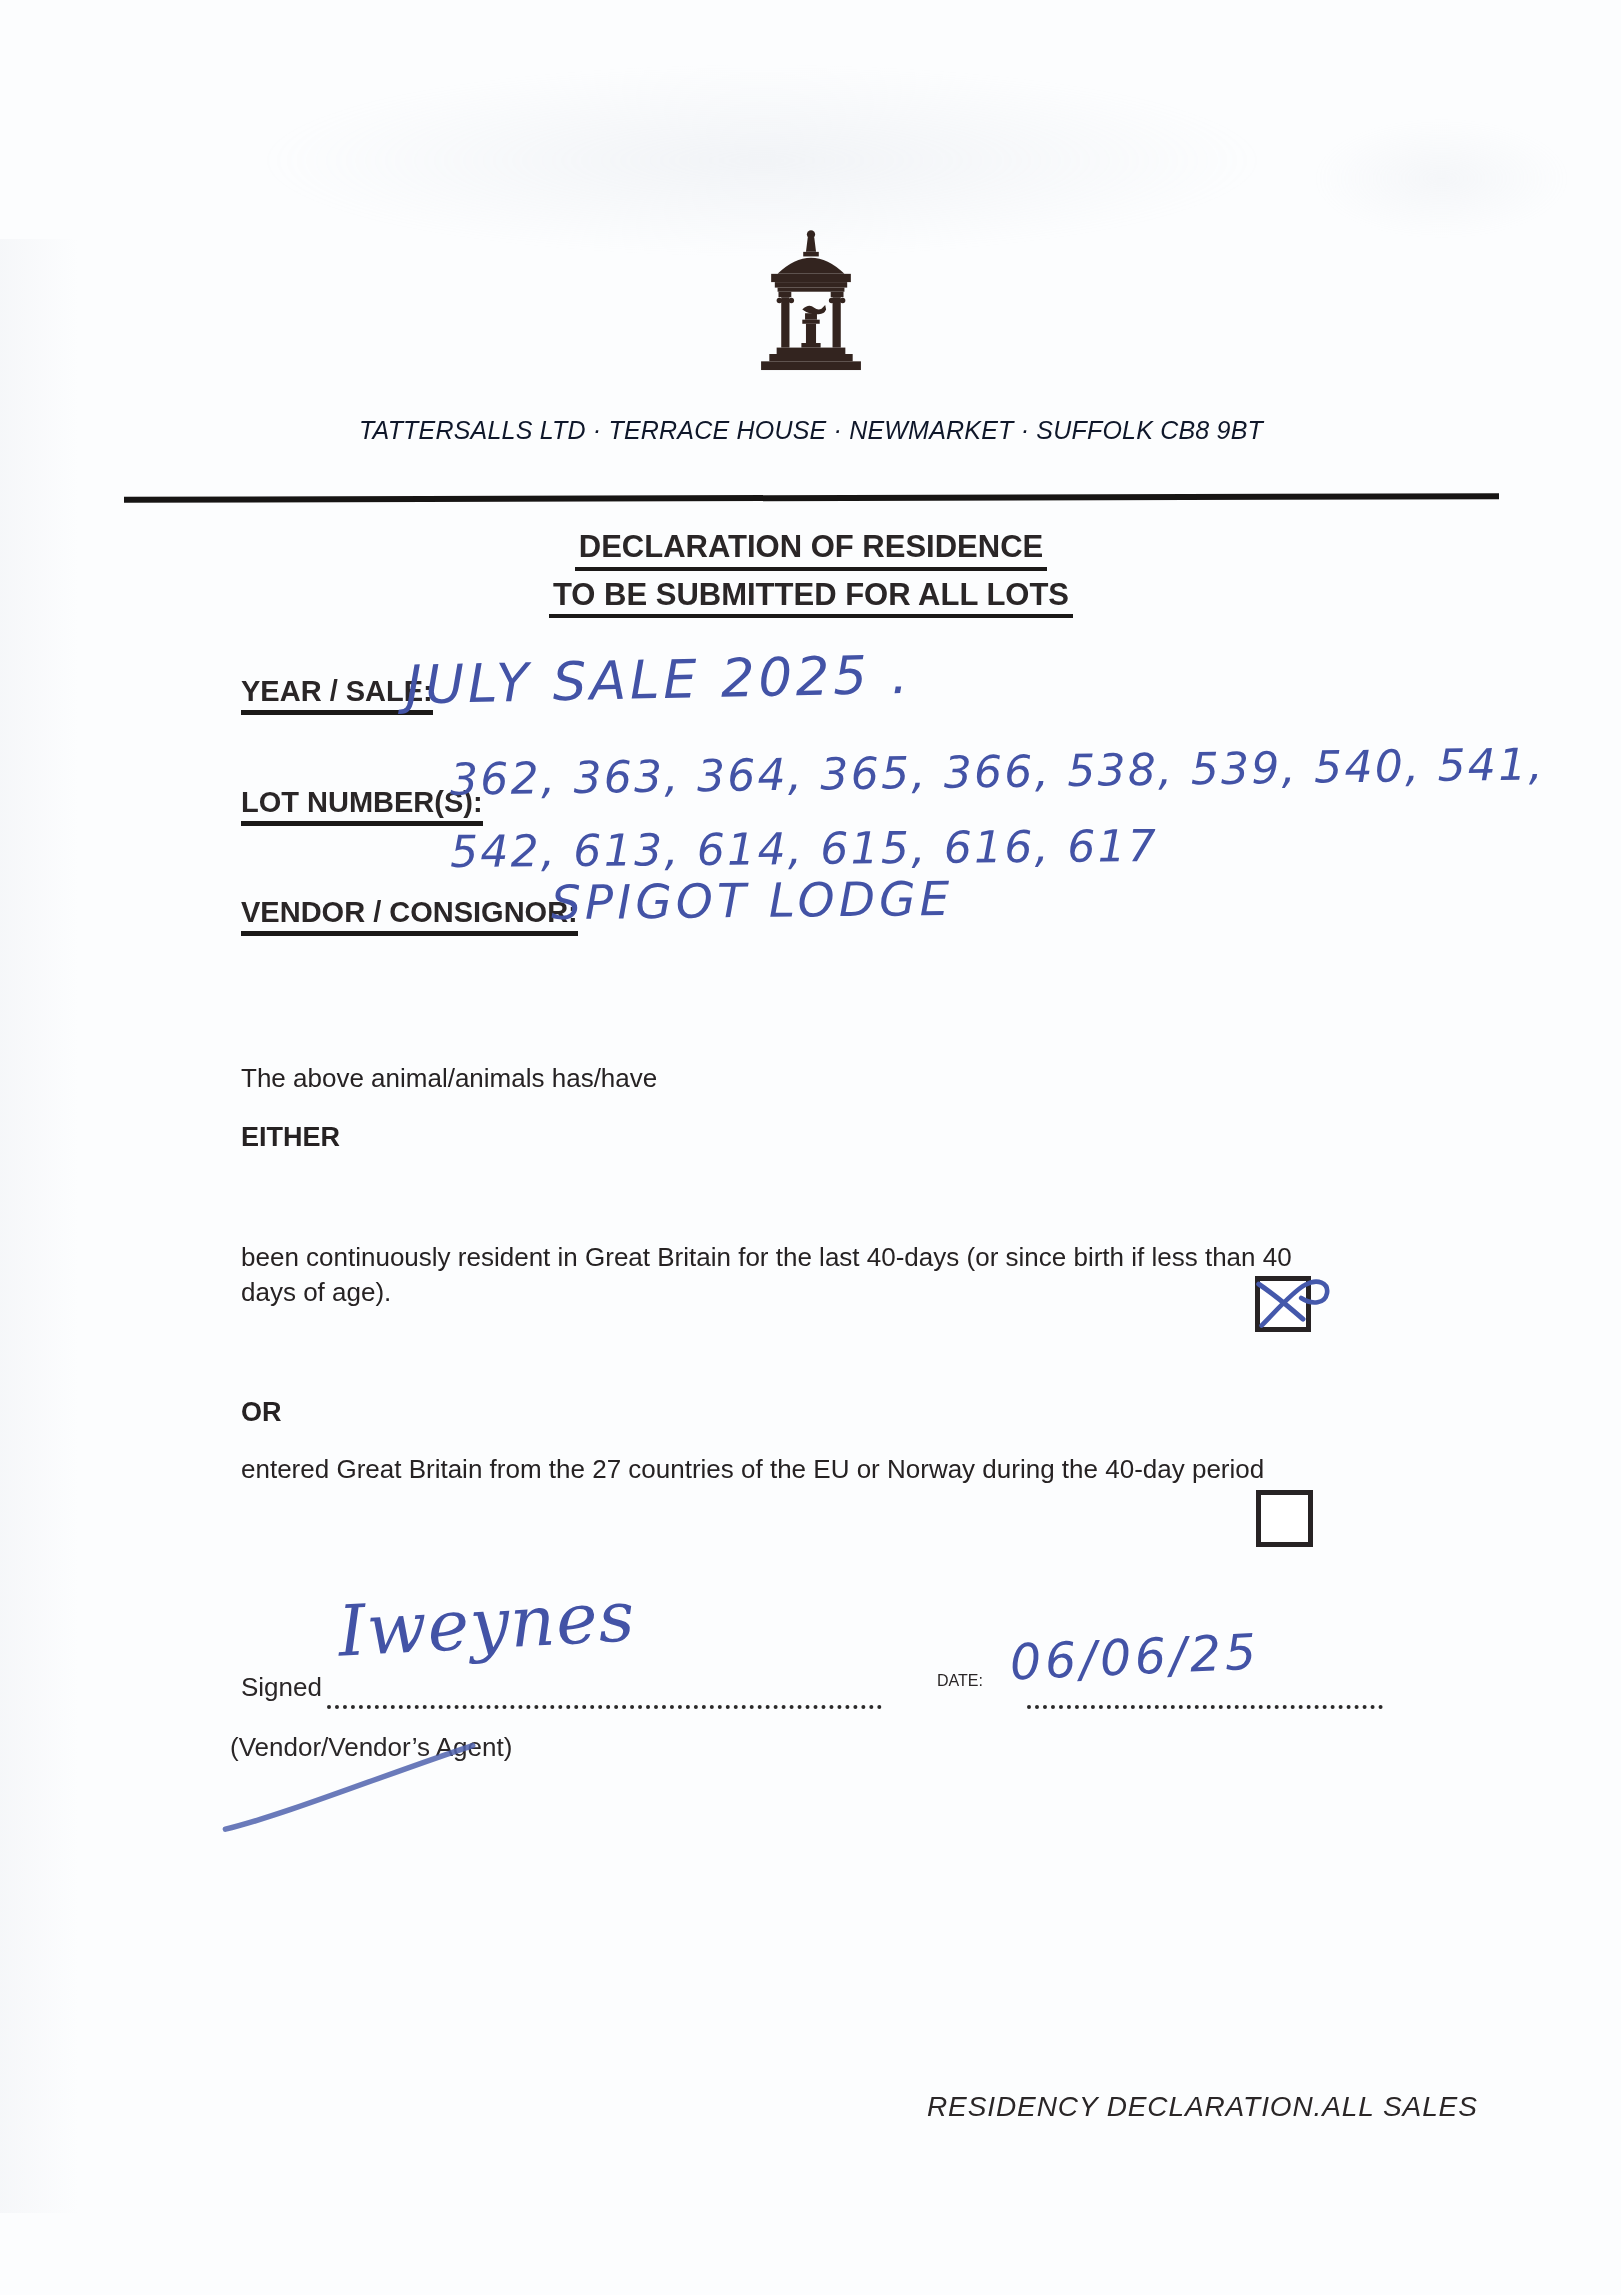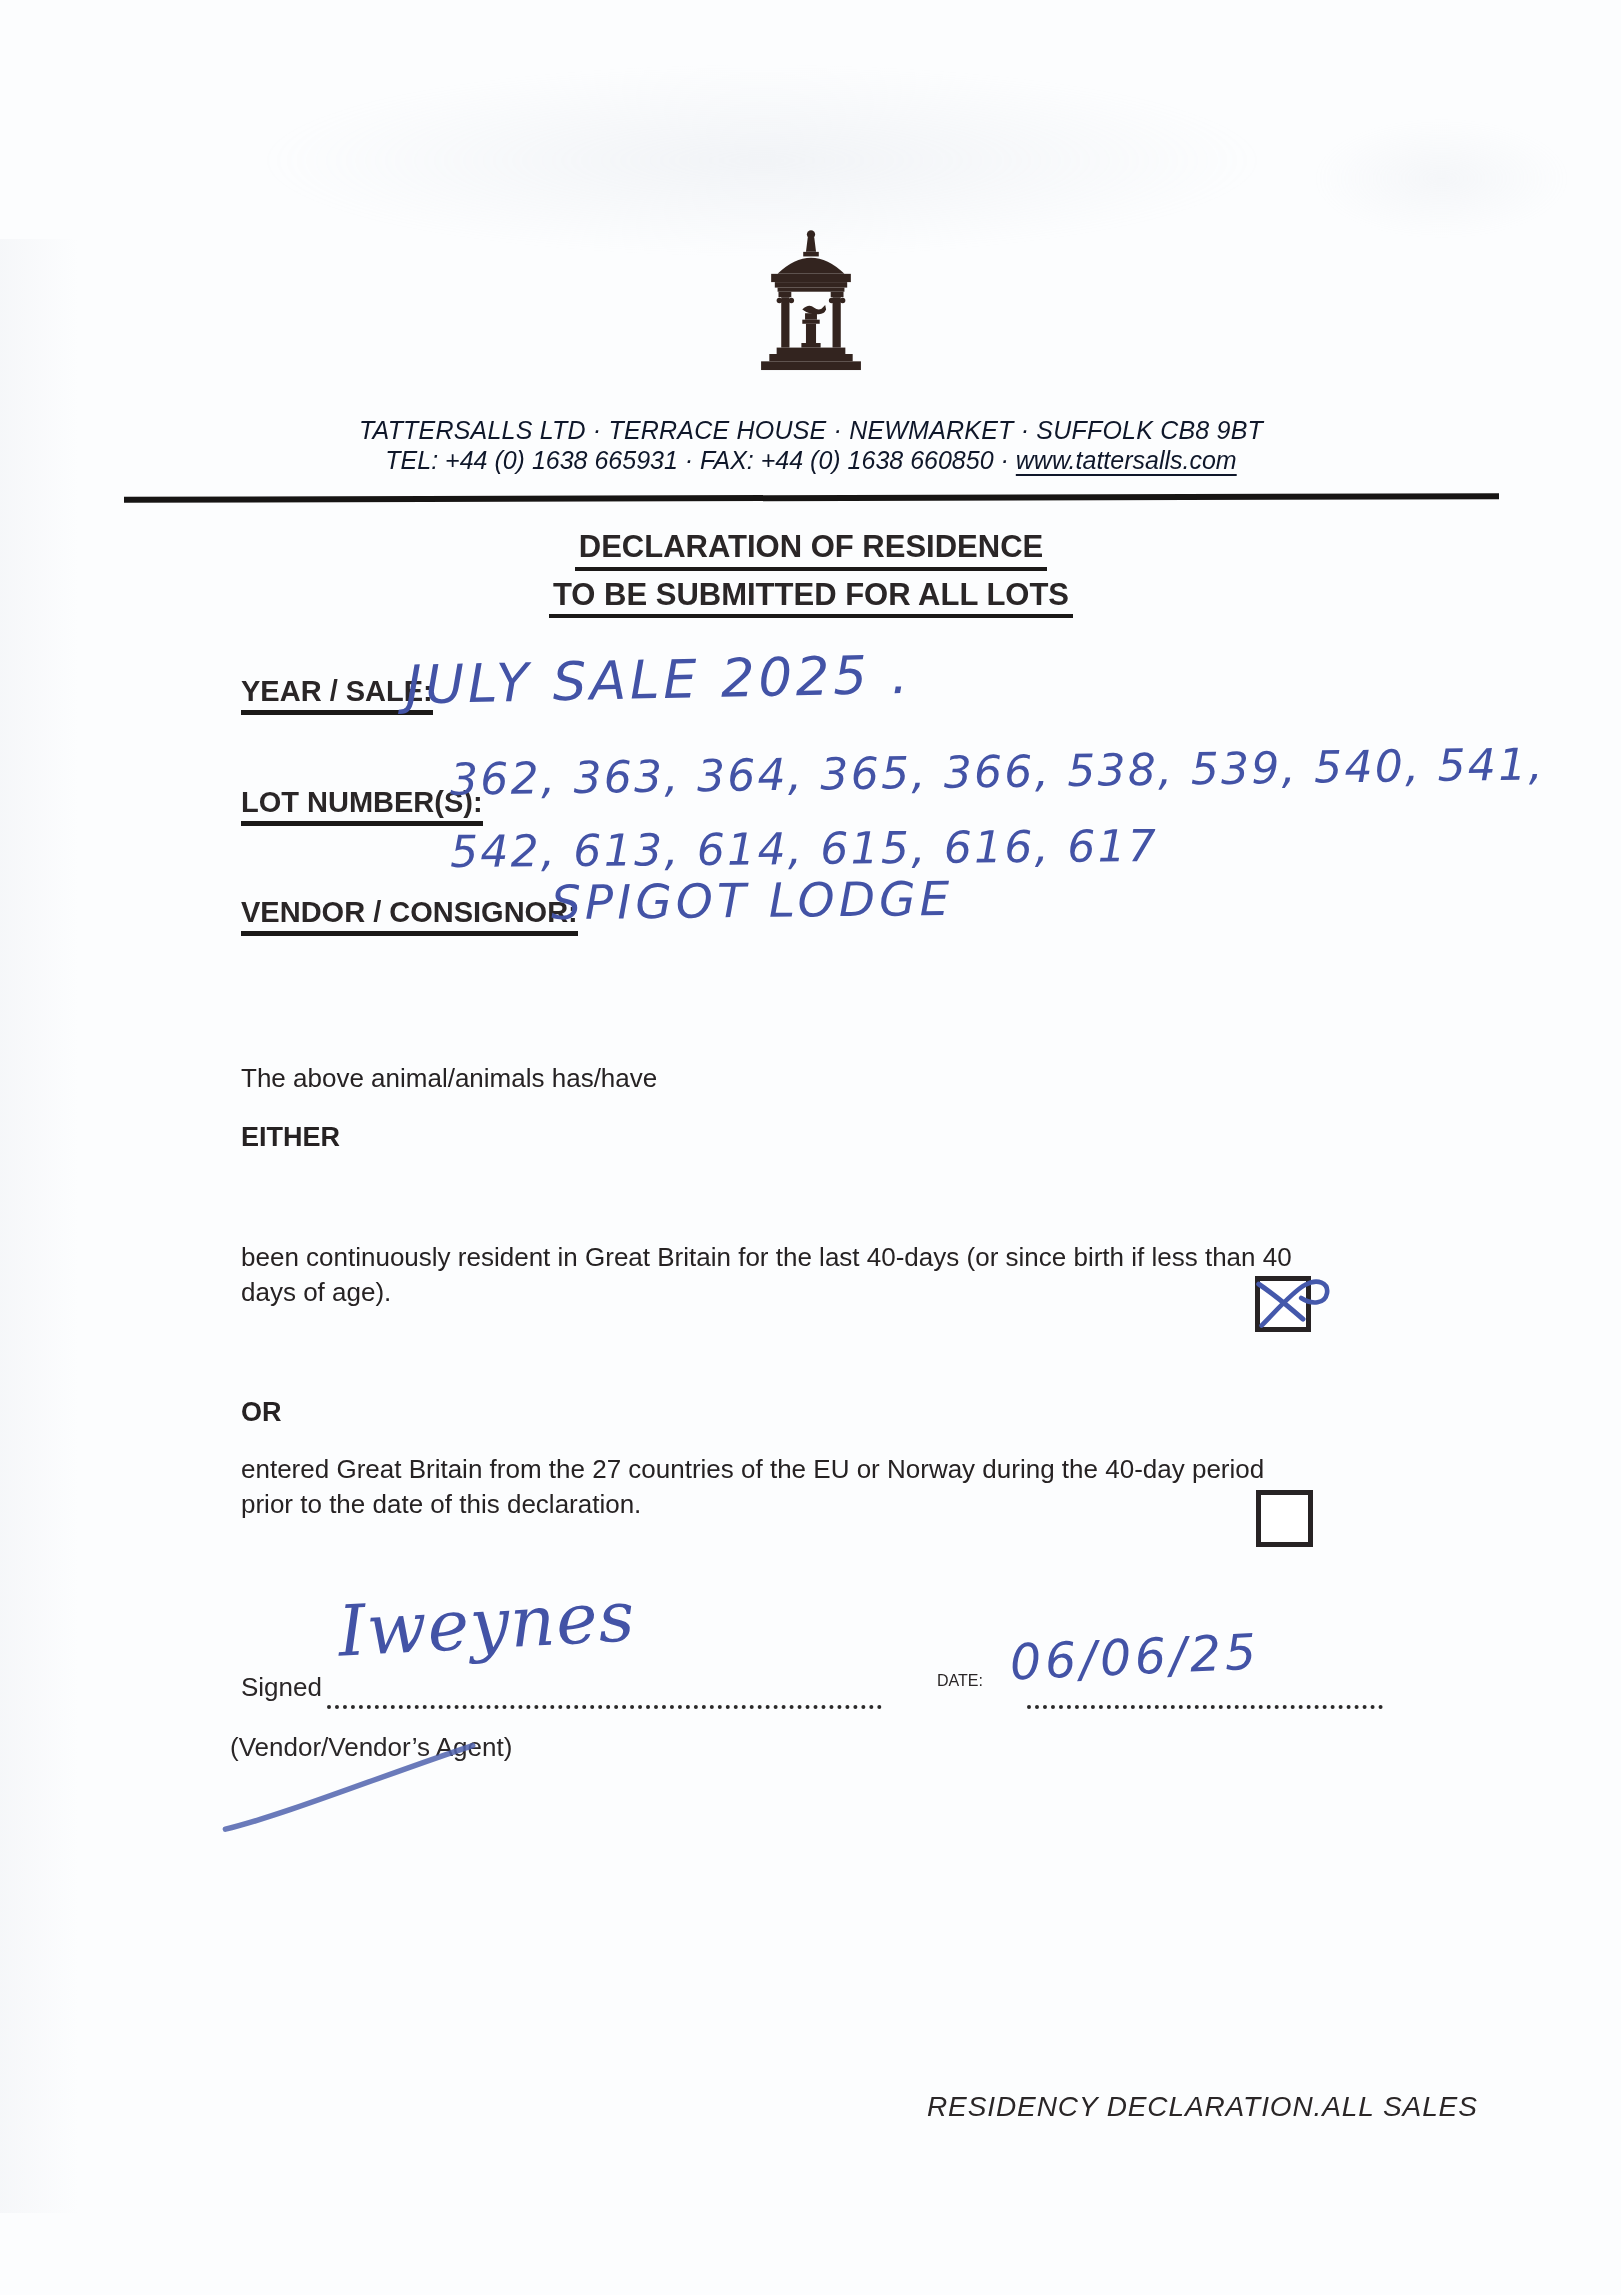--- a/index.html
+++ b/index.html
@@ -110,21 +110,20 @@
       <rect x="112" y="200" width="38" height="9"></rect>
       <rect x="120" y="209" width="22" height="42"></rect>
       <rect x="110" y="251" width="42" height="10"></rect>
 
       <rect x="56" y="261" width="150" height="14"></rect>
       <rect x="40" y="275" width="182" height="16"></rect>
       <rect x="22" y="291" width="218" height="19"></rect>
     </svg>
   </div>
   <div class="centered addr1">TATTERSALLS LTD · TERRACE HOUSE · NEWMARKET · SUFFOLK CB8 9BT</div>
-  <div class="centered addr2"><span>TEL: +44 (0) 1638 665931 · FAX: +44 (0) 1638 660850 · </span><span class="site">www.tattersalls.com</span></div>
 
   <div class="rule"></div>
 
   <div class="centered title-block">
     <div><span class="u">DECLARATION OF RESIDENCE</span></div>
     <div class="line2"><span class="u">TO BE SUBMITTED FOR ALL LOTS</span></div>
   </div>
 
   <div class="label lbl-year"><span class="u">YEAR / SALE:</span></div>
   <div class="hw hw-year">JULY SALE 2025 .</div>
@@ -145,21 +144,20 @@
   </div>
   <div class="checkbox cb1"></div>
   <svg class="xmark" viewBox="0 0 230 180" xmlns="http://www.w3.org/2000/svg">
     <path d="M 32 48 C 62 68 96 96 128 124" fill="none" stroke="#4458ab" stroke-width="11" stroke-linecap="round"></path>
     <path d="M 38 138 C 68 108 106 64 132 50 C 160 34 184 46 180 68 C 176 90 148 94 124 78" fill="none" stroke="#4458ab" stroke-width="10" stroke-linecap="round"></path>
   </svg>
 
   <div class="body-text t-or">OR</div>
   <div class="body-text t-para2">
     <span class="para-line">entered Great Britain from the 27 countries of the EU or Norway during the 40-day period</span>
-    <span class="para-line">prior to the date of this declaration.</span>
   </div>
   <div class="checkbox cb2"></div>
 
   <div class="sig-label">Signed</div>
   <div class="dotline dots-sign"></div>
   <div class="hw hw-signature">Iweynes</div>
   <div class="date-label">DATE:</div>
   <div class="dotline dots-date"></div>
   <div class="hw hw-date">06/06/25</div>
 

